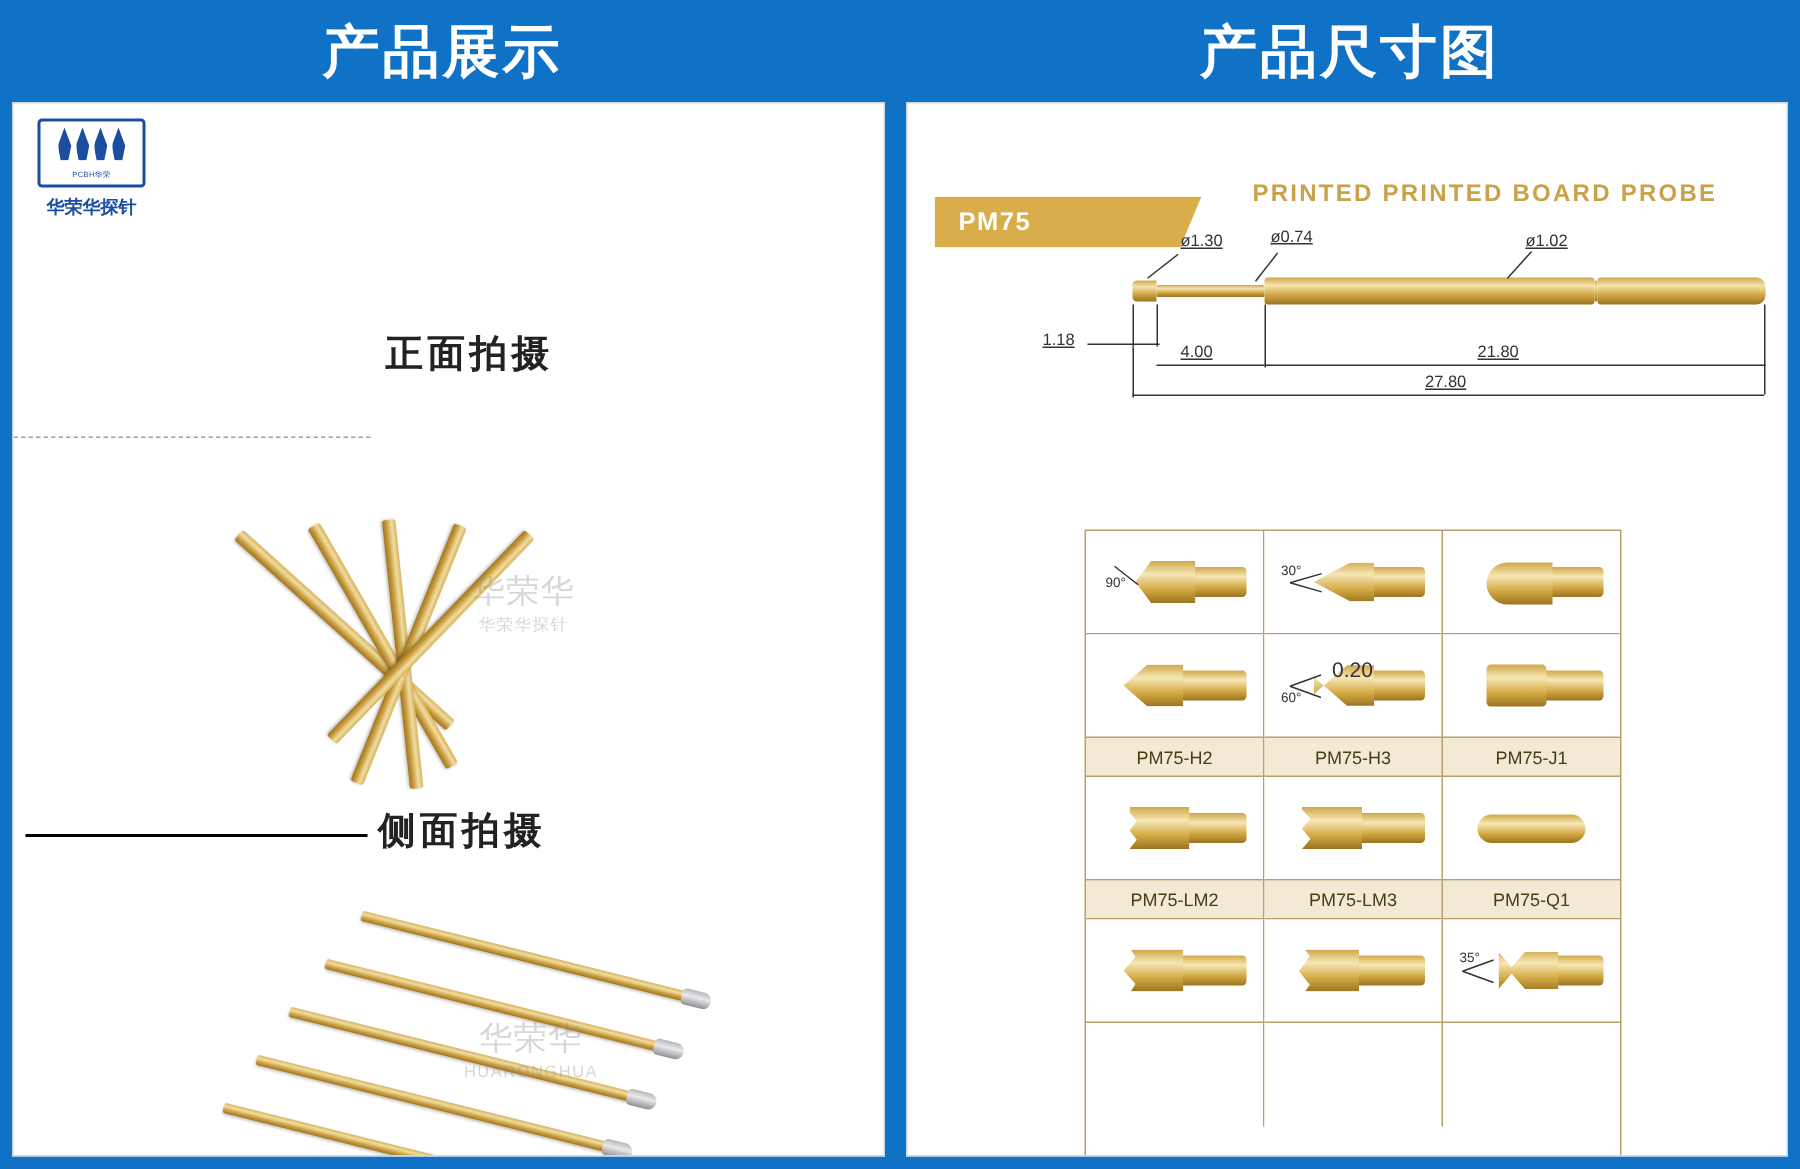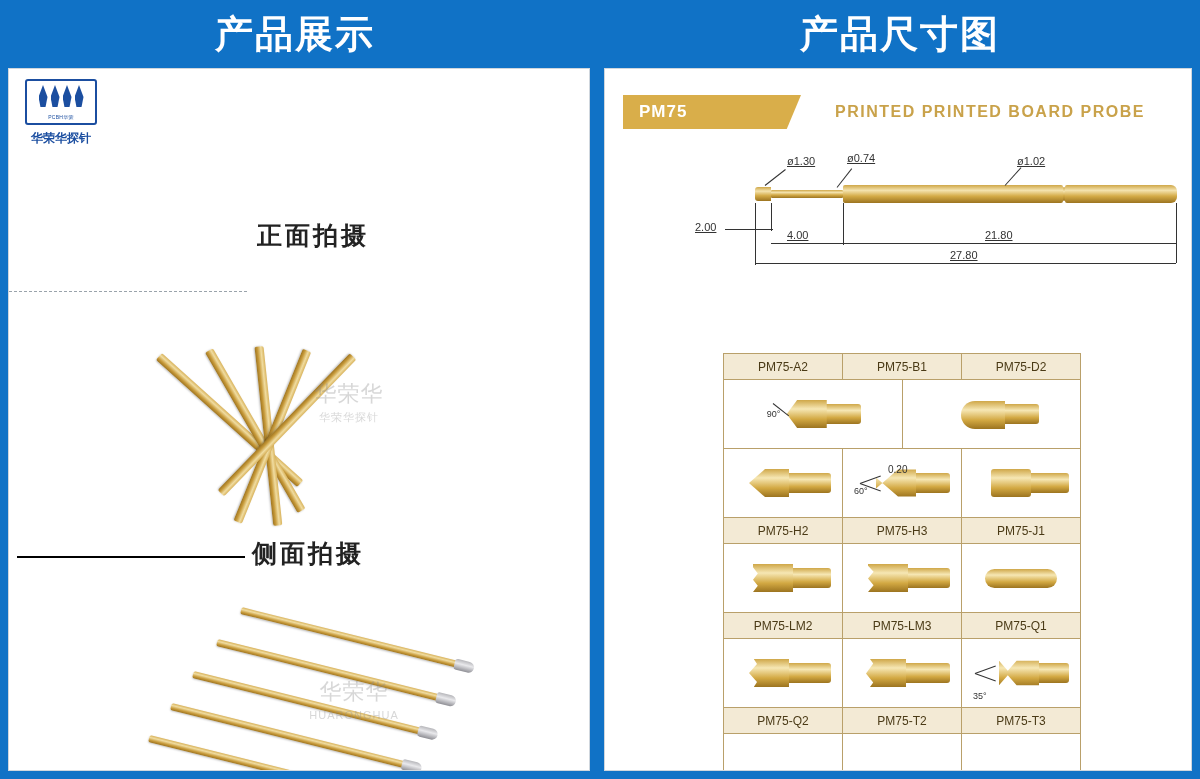--- a/index.html
+++ b/index.html
@@ -91,20 +91,21 @@
   }
   .wm-mark{font-size:22px;display:block;}
 
   
   .tagbar{position:absolute;left:18px;top:26px;display:flex;align-items:center;}
   .tag{
     background:#d9ae4a;color:#ffffff;font-size:17px;font-weight:bold;
     padding:7px 22px 7px 16px;letter-spacing:1px;
     clip-path:polygon(0 0,100% 0,92% 100%,0 100%);
     min-width:140px;
+    margin-top:36px;
   }
   .tag-title{
     margin-left:34px;color:#c9a24a;font-size:16px;font-weight:bold;letter-spacing:1.5px;
   }
 
   
   .dim{position:absolute;left:0;top:78px;width:588px;height:190px;}
   .dimline{position:absolute;background:#333;}
   .dimtext{position:absolute;font-size:11px;color:#333;text-decoration:underline;}
   .leader{position:absolute;background:#333;transform-origin:left center;height:1px;}
@@ -137,21 +138,21 @@
   .shank{
     position:absolute;right:0;top:7px;width:46px;height:20px;border-radius:0 3px 3px 0;
     background:linear-gradient(180deg,#cfa748 0%,#f6e7b4 32%,#d3a943 68%,#9c7420 100%);
   }
   .head{
     position:absolute;left:22px;top:3px;width:40px;height:28px;
     background:linear-gradient(180deg,#cfa748 0%,#f6e7b4 32%,#d3a943 68%,#9c7420 100%);
   }
   .ang{position:absolute;font-size:9px;color:#333;}
   .angline{position:absolute;height:1px;background:#333;transform-origin:left center;}
-  .dimsmall{position:absolute;font-size:10px;color:#333;}
+  .dimsmall{position:absolute;font-size:14px;color:#333;}
 </style>
 </head>
 <body>
 
 <div class="page">
 
   <div class="hdr hdr-right">
     <span>产品尺寸图</span>
   </div>
   <div class="hdr hdr-left">
@@ -232,49 +233,53 @@
       <div class="leader" style="left:160px;top:38px;width:26px;transform:rotate(-38deg);"></div>
       <div class="dimtext" style="left:182px;top:8px;">ø1.30</div>
       <div class="leader" style="left:232px;top:40px;width:24px;transform:rotate(-52deg);"></div>
       <div class="dimtext" style="left:242px;top:5px;">ø0.74</div>
       <div class="leader" style="left:400px;top:38px;width:24px;transform:rotate(-48deg);"></div>
       <div class="dimtext" style="left:412px;top:8px;">ø1.02</div>
 
       <div class="dimline" style="left:120px;top:82px;width:48px;height:1px;"></div>
       <div class="dimline" style="left:150px;top:56px;width:1px;height:28px;"></div>
       <div class="dimline" style="left:166px;top:56px;width:1px;height:28px;"></div>
-      <div class="dimtext" style="left:90px;top:74px;">2.00</div>
+      <div class="dimtext" style="left:90px;top:74px;">1.18</div>
 
       <div class="dimline" style="left:166px;top:96px;width:72px;height:1px;"></div>
       <div class="dimline" style="left:238px;top:56px;width:1px;height:42px;"></div>
       <div class="dimtext" style="left:182px;top:82px;">4.00</div>
 
       <div class="dimline" style="left:238px;top:96px;width:334px;height:1px;"></div>
       <div class="dimline" style="left:571px;top:56px;width:1px;height:60px;"></div>
       <div class="dimtext" style="left:380px;top:82px;">21.80</div>
 
       <div class="dimline" style="left:150px;top:116px;width:421px;height:1px;"></div>
       <div class="dimline" style="left:150px;top:84px;width:1px;height:34px;"></div>
       <div class="dimtext" style="left:345px;top:102px;">27.80</div>
     </div>
 
     <div class="tbl">
 
       <div class="trow">
-        <div class="thead-cell">PM75-A2</div>
-        <div class="thead-cell">PM75-B1</div>
-        <div class="thead-cell">PM75-D2</div>
-      </div>
-      <div class="trow">
         <div class="tbody-cell">
           <div class="tipwrap">
             <div class="shank"></div>
             <div class="head" style="clip-path:polygon(0 50%,26% 0,100% 0,100% 100%,26% 100%);"></div>
             <div class="angline" style="left:8px;top:6px;width:20px;transform:rotate(38deg);"></div>
             <div class="ang" style="left:2px;top:12px;">90°</div>
+          </div>
+        </div>
+        <div class="tbody-cell">
+          <div class="tipwrap">
+            <div class="shank"></div>
+            <div class="head" style="clip-path:polygon(0 50%,60% 4%,100% 4%,100% 96%,60% 96%);"></div>
+            <div class="angline" style="left:6px;top:17px;width:22px;transform:rotate(-16deg);"></div>
+            <div class="angline" style="left:6px;top:17px;width:22px;transform:rotate(16deg);"></div>
+            <div class="ang" style="left:0px;top:4px;">30°</div>
           </div>
         </div>
         <div class="tbody-cell">
           <div class="tipwrap">
             <div class="shank" style="right:0;top:7px;width:40px;"></div>
             <div class="head" style="left:18px;top:4px;width:44px;border-radius:14px 0 0 14px;"></div>
           </div>
         </div>
       </div>
 
@@ -345,30 +350,25 @@
             <div class="shank"></div>
             <div class="head" style="left:12px;clip-path:polygon(0 52%,18% 16%,10% 0,100% 0,100% 100%,10% 100%,18% 84%);"></div>
           </div>
         </div>
         <div class="tbody-cell">
           <div class="tipwrap">
             <div class="shank" style="width:44px;"></div>
             <div class="head" style="left:26px;clip-path:polygon(0 6%,22% 42%,44% 6%,100% 6%,100% 94%,44% 94%,22% 58%,0 94%);"></div>
             <div class="angline" style="left:2px;top:17px;width:22px;transform:rotate(-20deg);"></div>
             <div class="angline" style="left:2px;top:17px;width:22px;transform:rotate(20deg);"></div>
-            <div class="ang" style="left:0px;top:3px;margin-top:32px;">35°</div>
-          </div>
-        </div>
-      </div>
-
-      <div class="trow">
-        <div class="thead-cell">PM75-Q2</div>
-        <div class="thead-cell">PM75-T2</div>
-        <div class="thead-cell">PM75-T3</div>
-      </div>
+            <div class="ang" style="left:0px;top:3px;">35°</div>
+          </div>
+        </div>
+      </div>
+
       <div class="trow">
         <div class="tbody-cell">
           
         </div>
         <div class="tbody-cell">
           
         </div>
         <div class="tbody-cell">
           
         </div>

